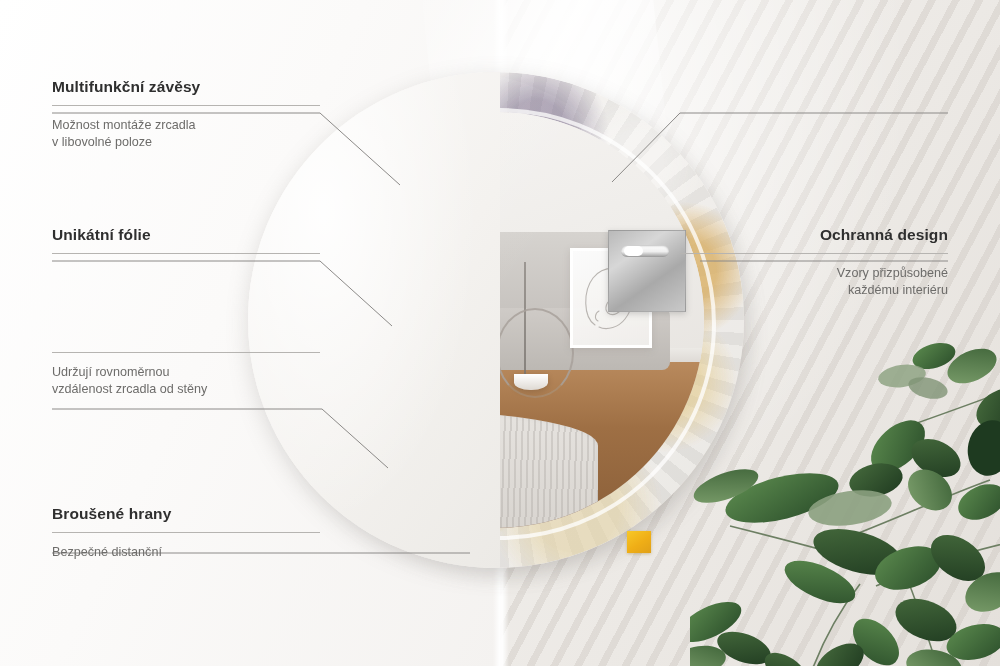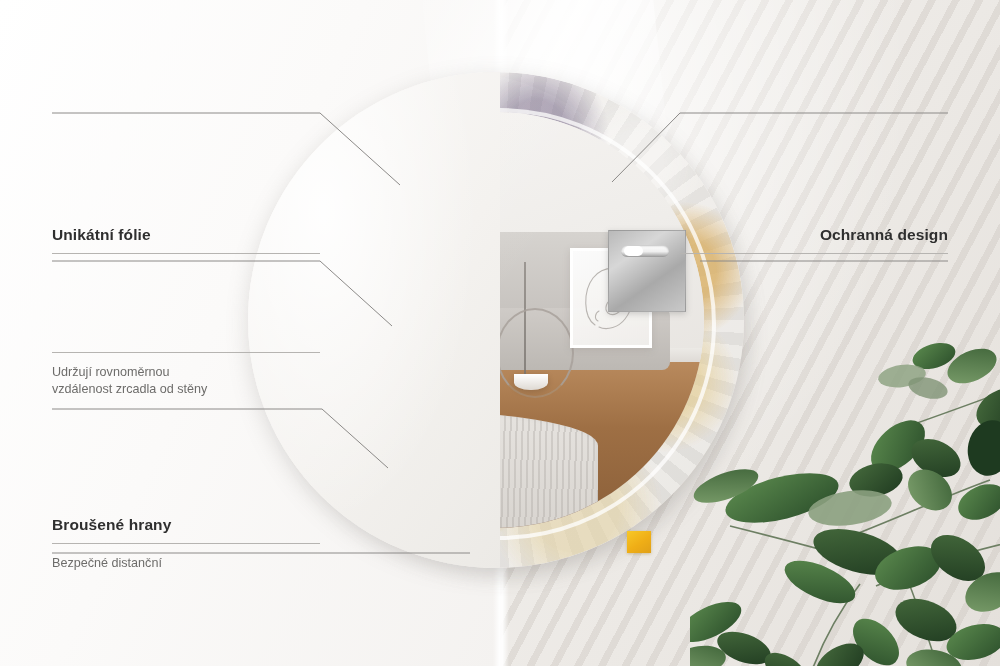--- a/index.html
+++ b/index.html
@@ -280,21 +280,21 @@
     line-height:17px;
     color:#6d6c6a;
     white-space:pre-line;
   }
   .callout.left{left:52px;width:268px;text-align:left;}
   .callout.right{right:52px;width:268px;text-align:right;}
 
   .c1{top:78px;}
   .c2{top:226px;}
   .c3{top:352px;}
-  .c4{top:516px;}
+  .c4{top:505px;}
   .r1{top:78px;}
   .r2{top:226px;}
 
   
   .foliage{position:absolute;left:690px;top:330px;width:330px;height:346px;z-index:12;}
   .foliage svg{display:block;width:100%;height:100%;}
 </style>
 </head>
 <body>
 
@@ -361,20 +361,26 @@
     <g fill="none" stroke="#8c8a88" stroke-width="1">
       <path d="M52 113 H320 L400 185"></path>
       <path d="M52 261 H320 L392 326"></path>
       <path d="M52 409 H322 L388 468"></path>
       <path d="M52 553 H470"></path>
       <path d="M948 113 H680 L612 182"></path>
       <path d="M948 261 H700"></path>
     </g>
   </svg>
 
+  <div class="callout left c1">
+    <h3>Multifunkční závěsy</h3>
+    <div class="rule"></div>
+    <p>Možnost montáže zrcadla
+v libovolné poloze</p>
+  </div>
 
   <div class="callout left c2">
     <h3>Unikátní fólie</h3>
     <div class="rule"></div>
   </div>
 
   <div class="callout left c3">
     <div class="rule"></div>
     <p>Udržují rovnoměrnou
 vzdálenost zrcadla od stěny</p>
@@ -383,20 +389,22 @@
   <div class="callout left c4">
     <h3>Broušené hrany</h3>
     <div class="rule"></div>
     <p>Bezpečné distanční</p>
   </div>
 
 
   <div class="callout right r2">
     <h3>Ochranná design</h3>
     <div class="rule"></div>
+    <p>Vzory přizpůsobené
+každému interiéru</p>
   </div>
 
   <div class="foliage">
     <svg viewBox="0 0 330 346" aria-hidden="true">
       <defs>
         <linearGradient id="lg1" x1="0" y1="0" x2="1" y2="1">
           <stop offset="0%" stop-color="#5b8a4e"></stop>
             <stop offset="100%" stop-color="#2c4f2b"></stop>
         </linearGradient>
         <linearGradient id="lg2" x1="0" y1="0" x2="1" y2="1">

